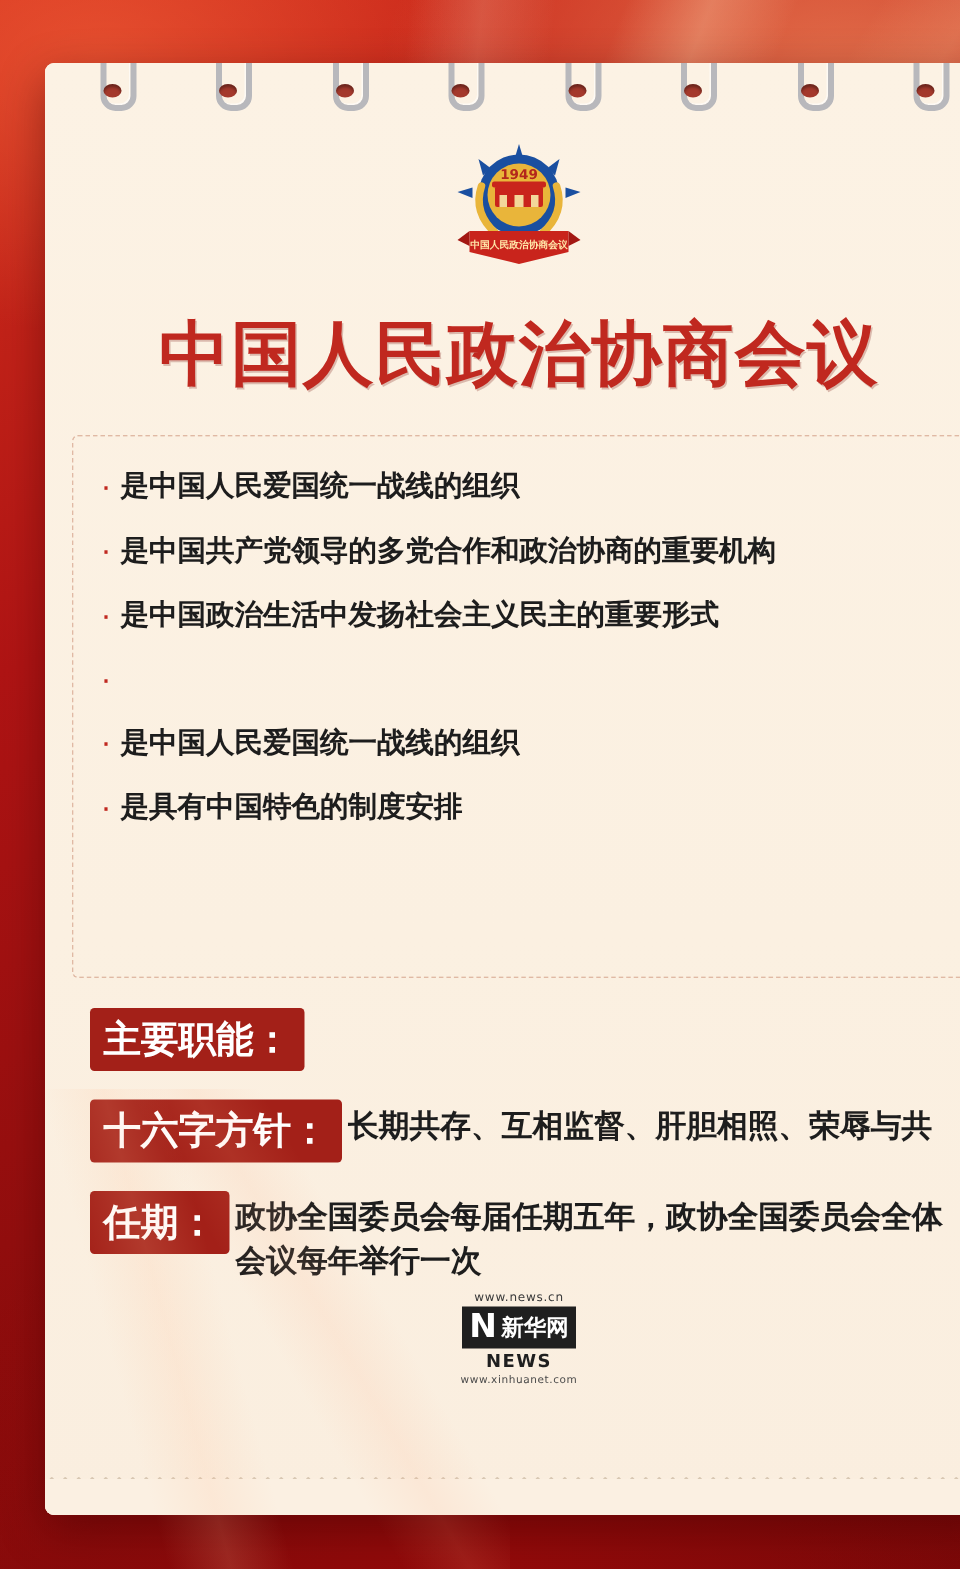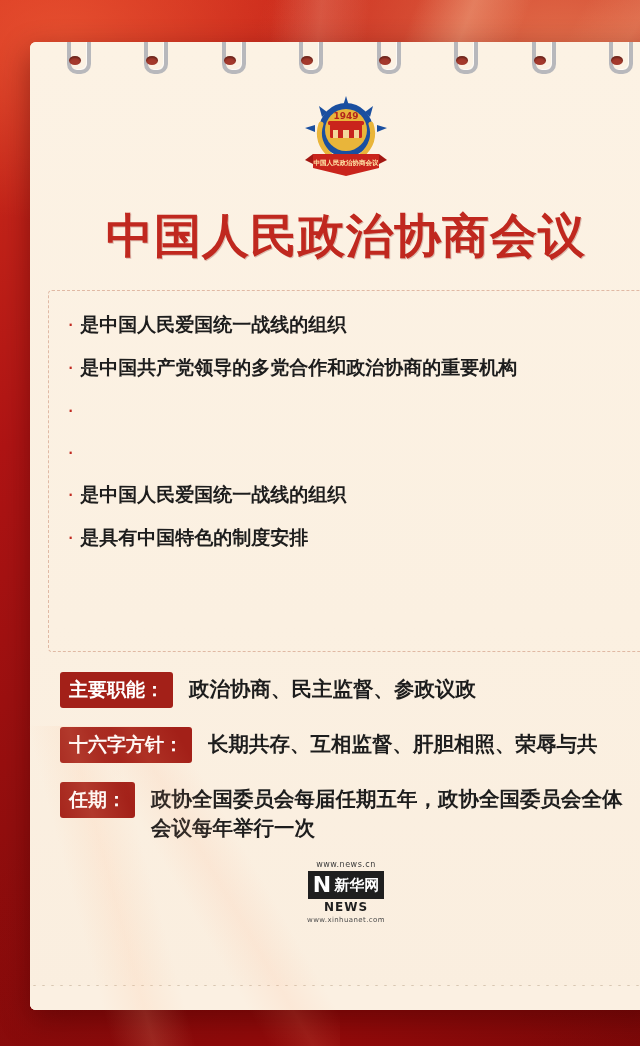--- a/index.html
+++ b/index.html
@@ -193,25 +193,25 @@
     display: flex;
     align-items: flex-start;
     margin-bottom: 19px;
   }
   .row .tag {
     flex: 0 0 auto;
     background: #a32018;
     color: #ffffff;
     font-family: "DejaVu Sans", sans-serif;
     font-weight: bold;
-    font-size: 19px;
+    font-size: 25px;
     line-height: 1;
     padding: 8px 9px 9px 9px;
     border-radius: 3px;
-    margin-right: 16px;
+    margin-right: 4px;
     white-space: nowrap;
   }
   .row .val {
     font-family: "DejaVu Sans", sans-serif;
     font-weight: bold;
     font-size: 20.5px;
     line-height: 29px;
     color: #1d1d1d;
     padding-top: 3px;
   }
@@ -352,38 +352,38 @@
         <div class="bullet">
           <span class="dot">·</span>
           <span class="txt">是中国人民爱国统一战线的组织</span>
         </div>
         <div class="bullet">
           <span class="dot">·</span>
           <span class="txt">是中国共产党领导的多党合作和政治协商的重要机构</span>
         </div>
         <div class="bullet">
           <span class="dot">·</span>
+          <span class="txt">是中国政治生活中发扬社会主义民主的重要形式</span>
         </div>
         <div class="bullet">
           <span class="dot">·</span>
         </div>
         <div class="bullet">
           <span class="dot">·</span>
           <span class="txt">是中国人民爱国统一战线的组织</span>
         </div>
         <div class="bullet">
           <span class="dot">·</span>
           <span class="txt">是具有中国特色的制度安排</span>
         </div>
       </div>
 
       <div class="rows">
         <div class="row">
           <span class="tag">主要职能：</span>
-          <span class="val">政治协商、民主监督、参政议政</span>
         </div>
         <div class="row">
           <span class="tag">十六字方针：</span>
           <span class="val">长期共存、互相监督、肝胆相照、荣辱与共</span>
         </div>
         <div class="row">
           <span class="tag">任期：</span>
           <span class="val">政协全国委员会每届任期五年，政协全国委员会全体会议每年举行一次</span>
         </div>
       </div>

